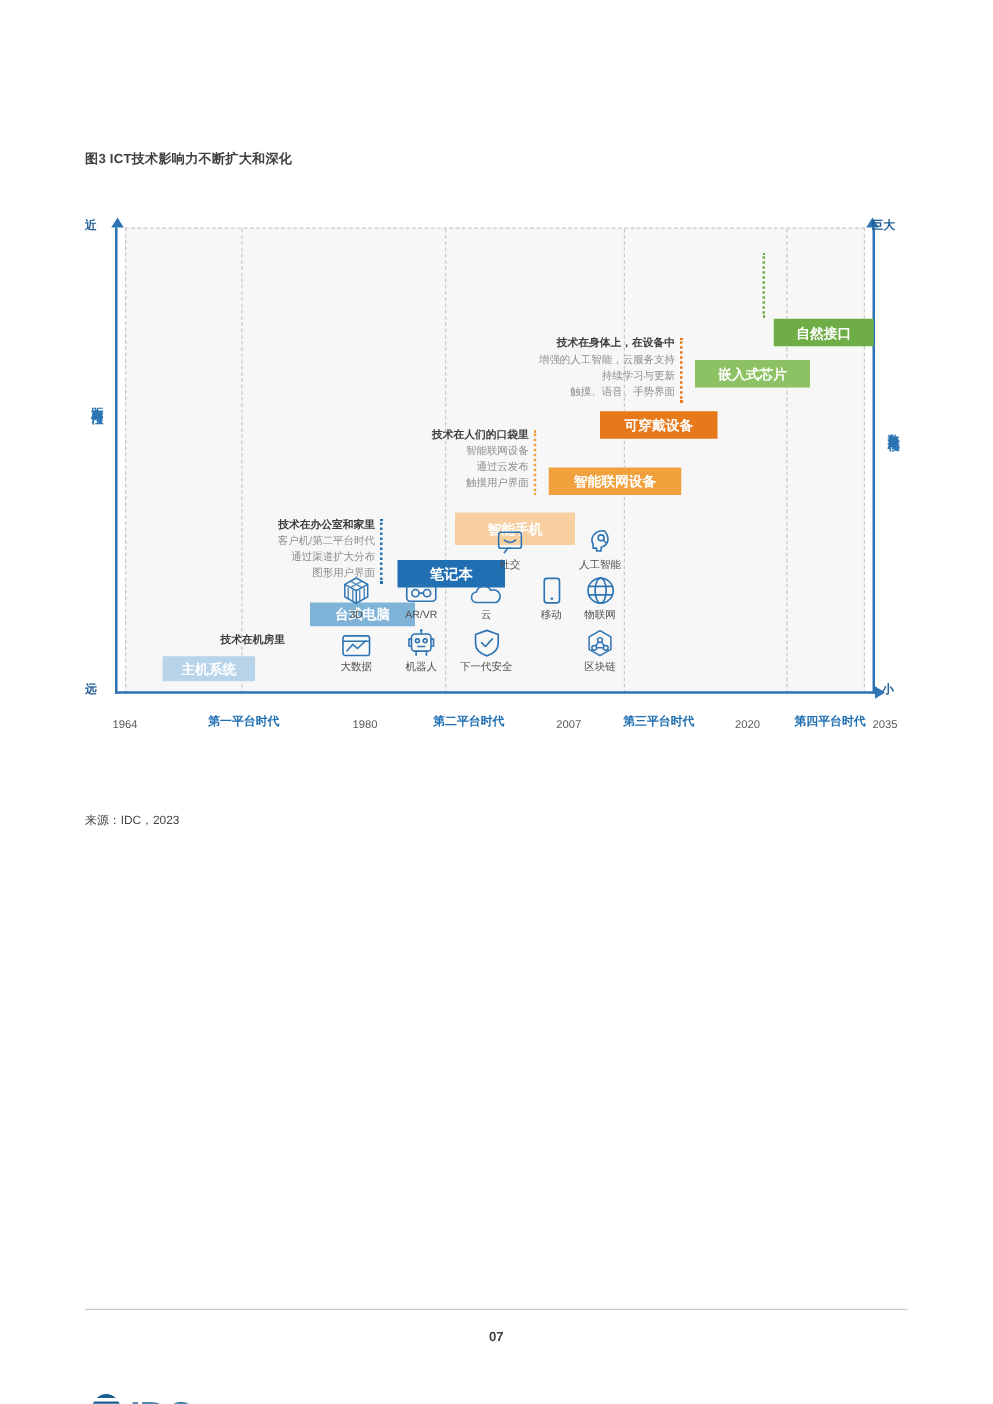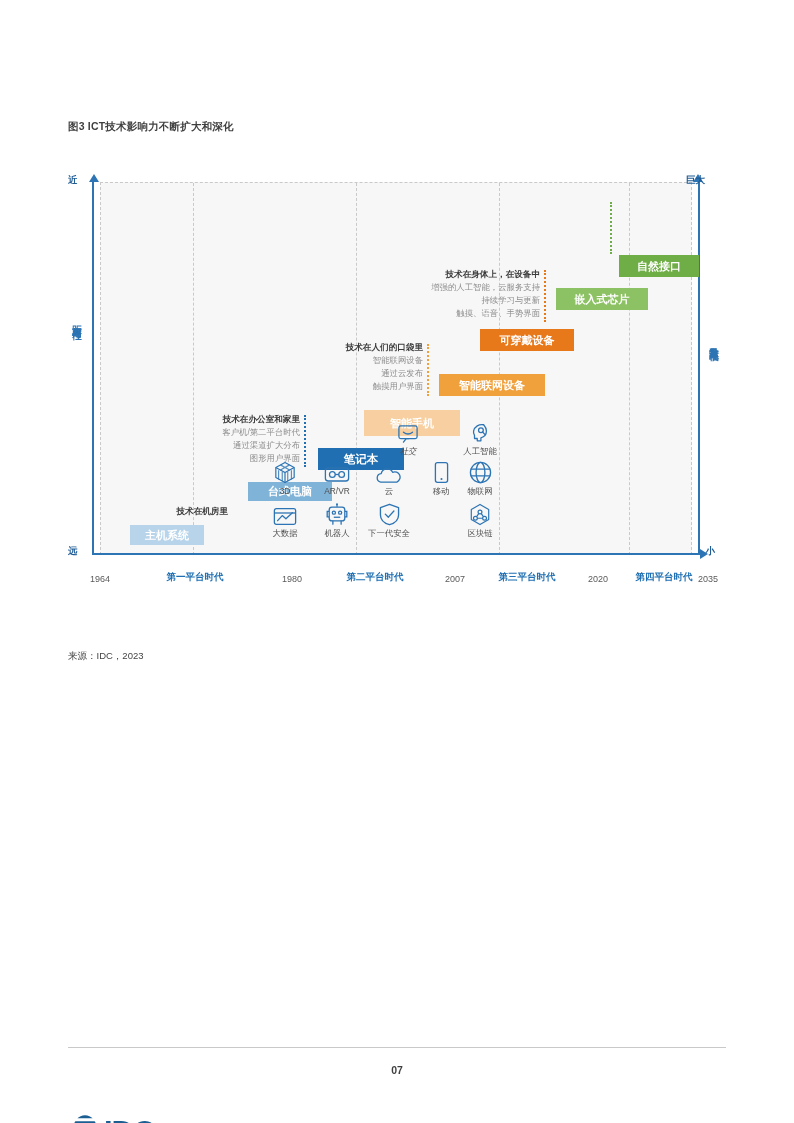--- a/index.html
+++ b/index.html
@@ -138,21 +138,21 @@
     </div>
 
     <div class="axis-v axis-left"></div>
     <div class="arrow-up" style="left:21px;top:4px;"></div>
     <div class="ax-cap" style="left:0px;top:4px;">近</div>
     <div class="ax-cap" style="left:0px;top:375px;">远</div>
     <div class="ax-vert" style="left:2px;top:148px;">距离与可用性</div>
 
     <div class="axis-v axis-right"></div>
     <div class="arrow-up" style="right:25px;top:4px;"></div>
-    <div class="ax-cap" style="right:23px;top:4px;margin-left:40px;">巨大</div>
+    <div class="ax-cap" style="right:12px;top:4px;margin-left:40px;">巨大</div>
     <div class="ax-cap" style="right:13px;top:375px;">小</div>
     <div class="ax-vert" style="right:8px;top:170px;">数量与规模</div>
 
     <div class="axis-h"></div>
     <div class="arrow-right" style="right:20px;bottom:31px;"></div>
 
     <div class="xtick" style="left:32px;">1964</div>
     <div class="xtick" style="left:224px;">1980</div>
     <div class="xtick" style="left:387px;">2007</div>
     <div class="xtick" style="left:530px;">2020</div>
@@ -210,21 +210,21 @@
     </div>
     <div class="badge" style="left:412px;top:159px;width:94px;height:22px;background:#e8791b;">
       <span>可穿戴设备</span>
     </div>
 
     <div class="dotline" style="left:542px;top:32px;height:52px;border-color:#6fad46;"></div>
     <div class="badge" style="left:551px;top:85px;width:80px;height:22px;background:#6fad46;">
       <span>自然接口</span>
     </div>
 
-    <div class="ico" style="left:313px;top:248px;font-style:italic;">
+    <div class="ico" style="left:313px;top:248px;">
       <div class="glyph">
         <svg width="22" height="20" viewBox="0 0 24 22" fill="none" stroke="#2c74b3" stroke-width="1.4">
           <rect x="2" y="2" width="20" height="14" rx="2"></rect>
           <path d="M7 20 L10 16 L13 16" stroke-linecap="round"></path>
           <path d="M7 9 q5 4 10 0" stroke-linecap="round"></path>
         </svg>
       </div>
       <div class="lab">社交</div>
     </div>
 

